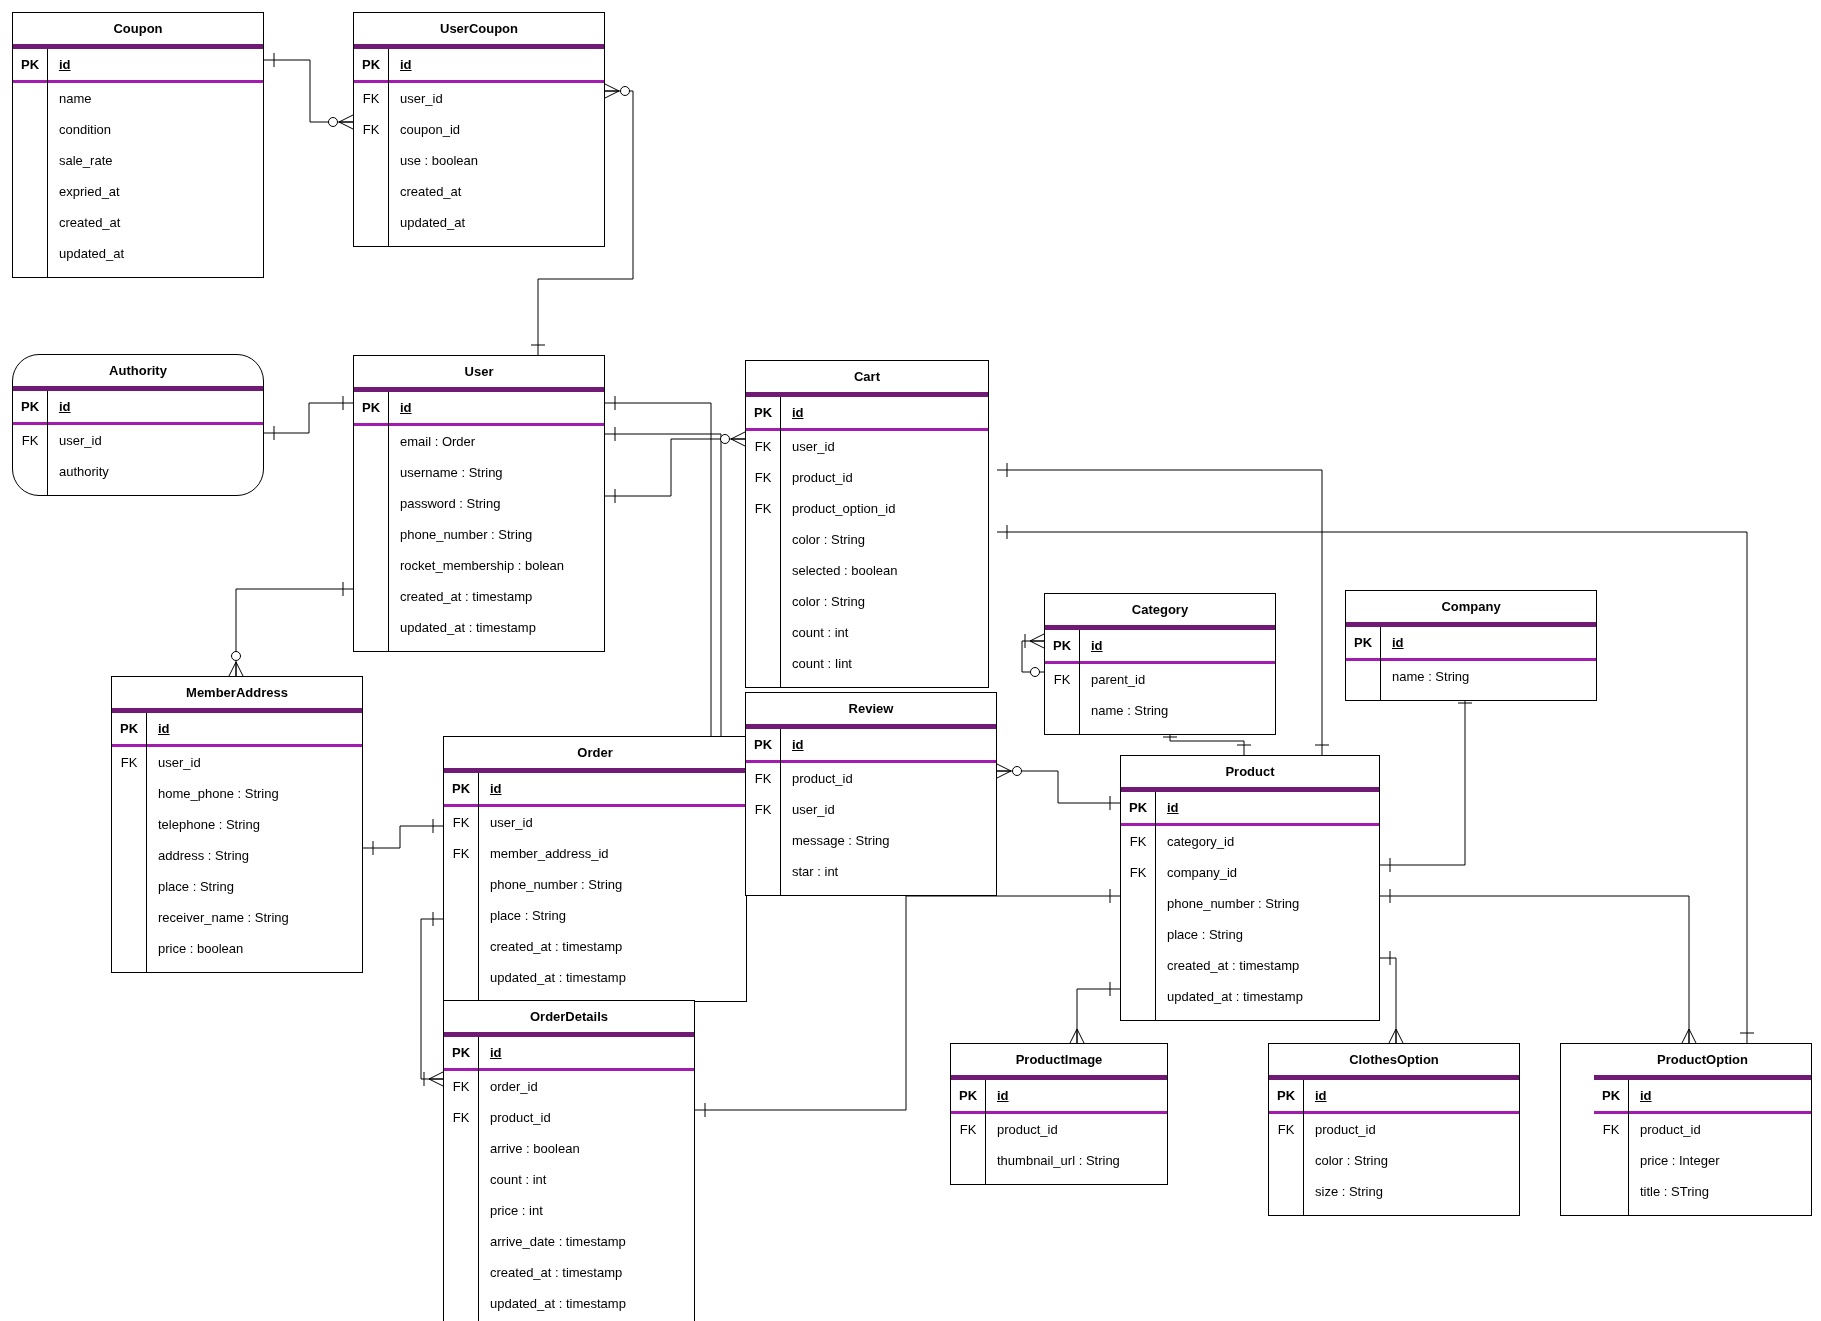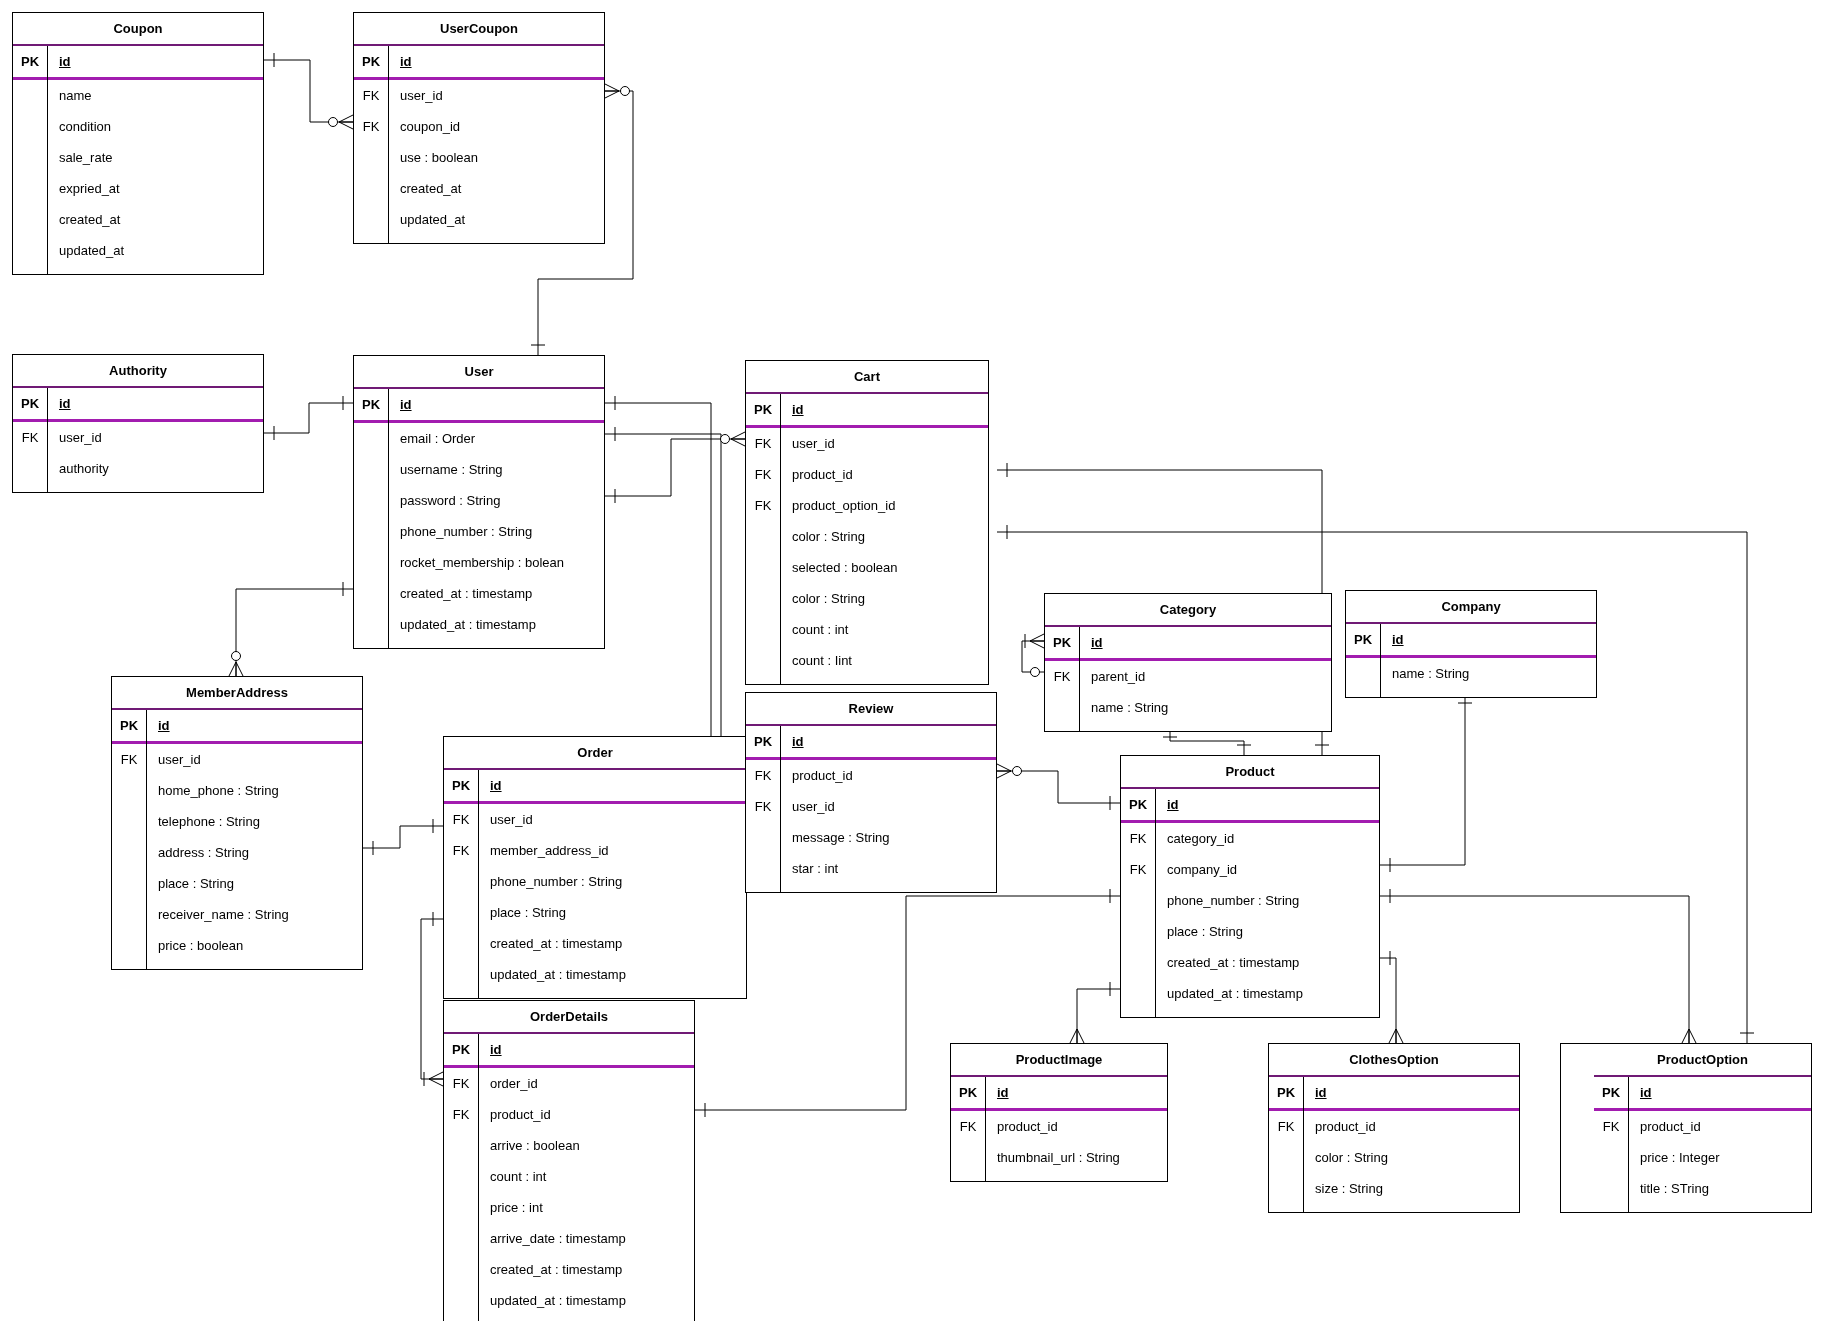--- a/index.html
+++ b/index.html
@@ -15,21 +15,21 @@
   #entities{position:absolute;left:0;top:0;width:100%;height:100%;}
   .entity{
     position:absolute;
     border:1px solid #000;
     background:#fff;
     box-sizing:border-box;
     font-size:13px;
   }
   .entity-title{
     height:31px;line-height:31px;
-    border-bottom:2px solid #701a75;
+    border-bottom:5px solid #701a75;
     text-align:center;
     font-weight:bold;
     white-space:nowrap;
   }
   .entity-body{position:relative;}
   .vline{position:absolute;left:34px;top:0;bottom:0;width:1px;background:#000;}
   .row{display:flex;height:31px;line-height:31px;white-space:nowrap;}
   .row-pk{border-bottom:3px solid #a21caf;font-weight:bold;}
   .key{width:34px;flex:none;text-align:center;}
   .lbl{padding-left:12px;}
@@ -232,21 +232,21 @@
               <span class="lbl">created_at</span>
             </div>
             <div class="row">
               <span class="key"></span>
               <span class="lbl">updated_at</span>
             </div>
           </div>
           <div class="vline"></div>
         </div>
       </div>
-      <div class="entity" style="left: 12px; top: 354px; width: 252px;">
+      <div class="entity" style="left: 12px; top: 354px; width: 252px; border-radius: 27px;">
         <div class="entity-title">Authority</div>
         <div class="entity-body">
           <div class="row row-pk">
             <span class="key">PK</span>
             <span class="lbl u">id</span>
           </div>
           <div class="attrs">
             <div class="row">
               <span class="key">FK</span>
               <span class="lbl">user_id</span>
@@ -336,21 +336,21 @@
               <span class="lbl">count : int</span>
             </div>
             <div class="row">
               <span class="key"></span>
               <span class="lbl">count : Iint</span>
             </div>
           </div>
           <div class="vline"></div>
         </div>
       </div>
-      <div class="entity" style="left: 1044px; top: 593px; width: 288px;">
+      <div class="entity" style="left: 1044px; top: 593px; width: 232px;">
         <div class="entity-title">Category</div>
         <div class="entity-body">
           <div class="row row-pk">
             <span class="key">PK</span>
             <span class="lbl u">id</span>
           </div>
           <div class="attrs">
             <div class="row">
               <span class="key">FK</span>
               <span class="lbl">parent_id</span>

